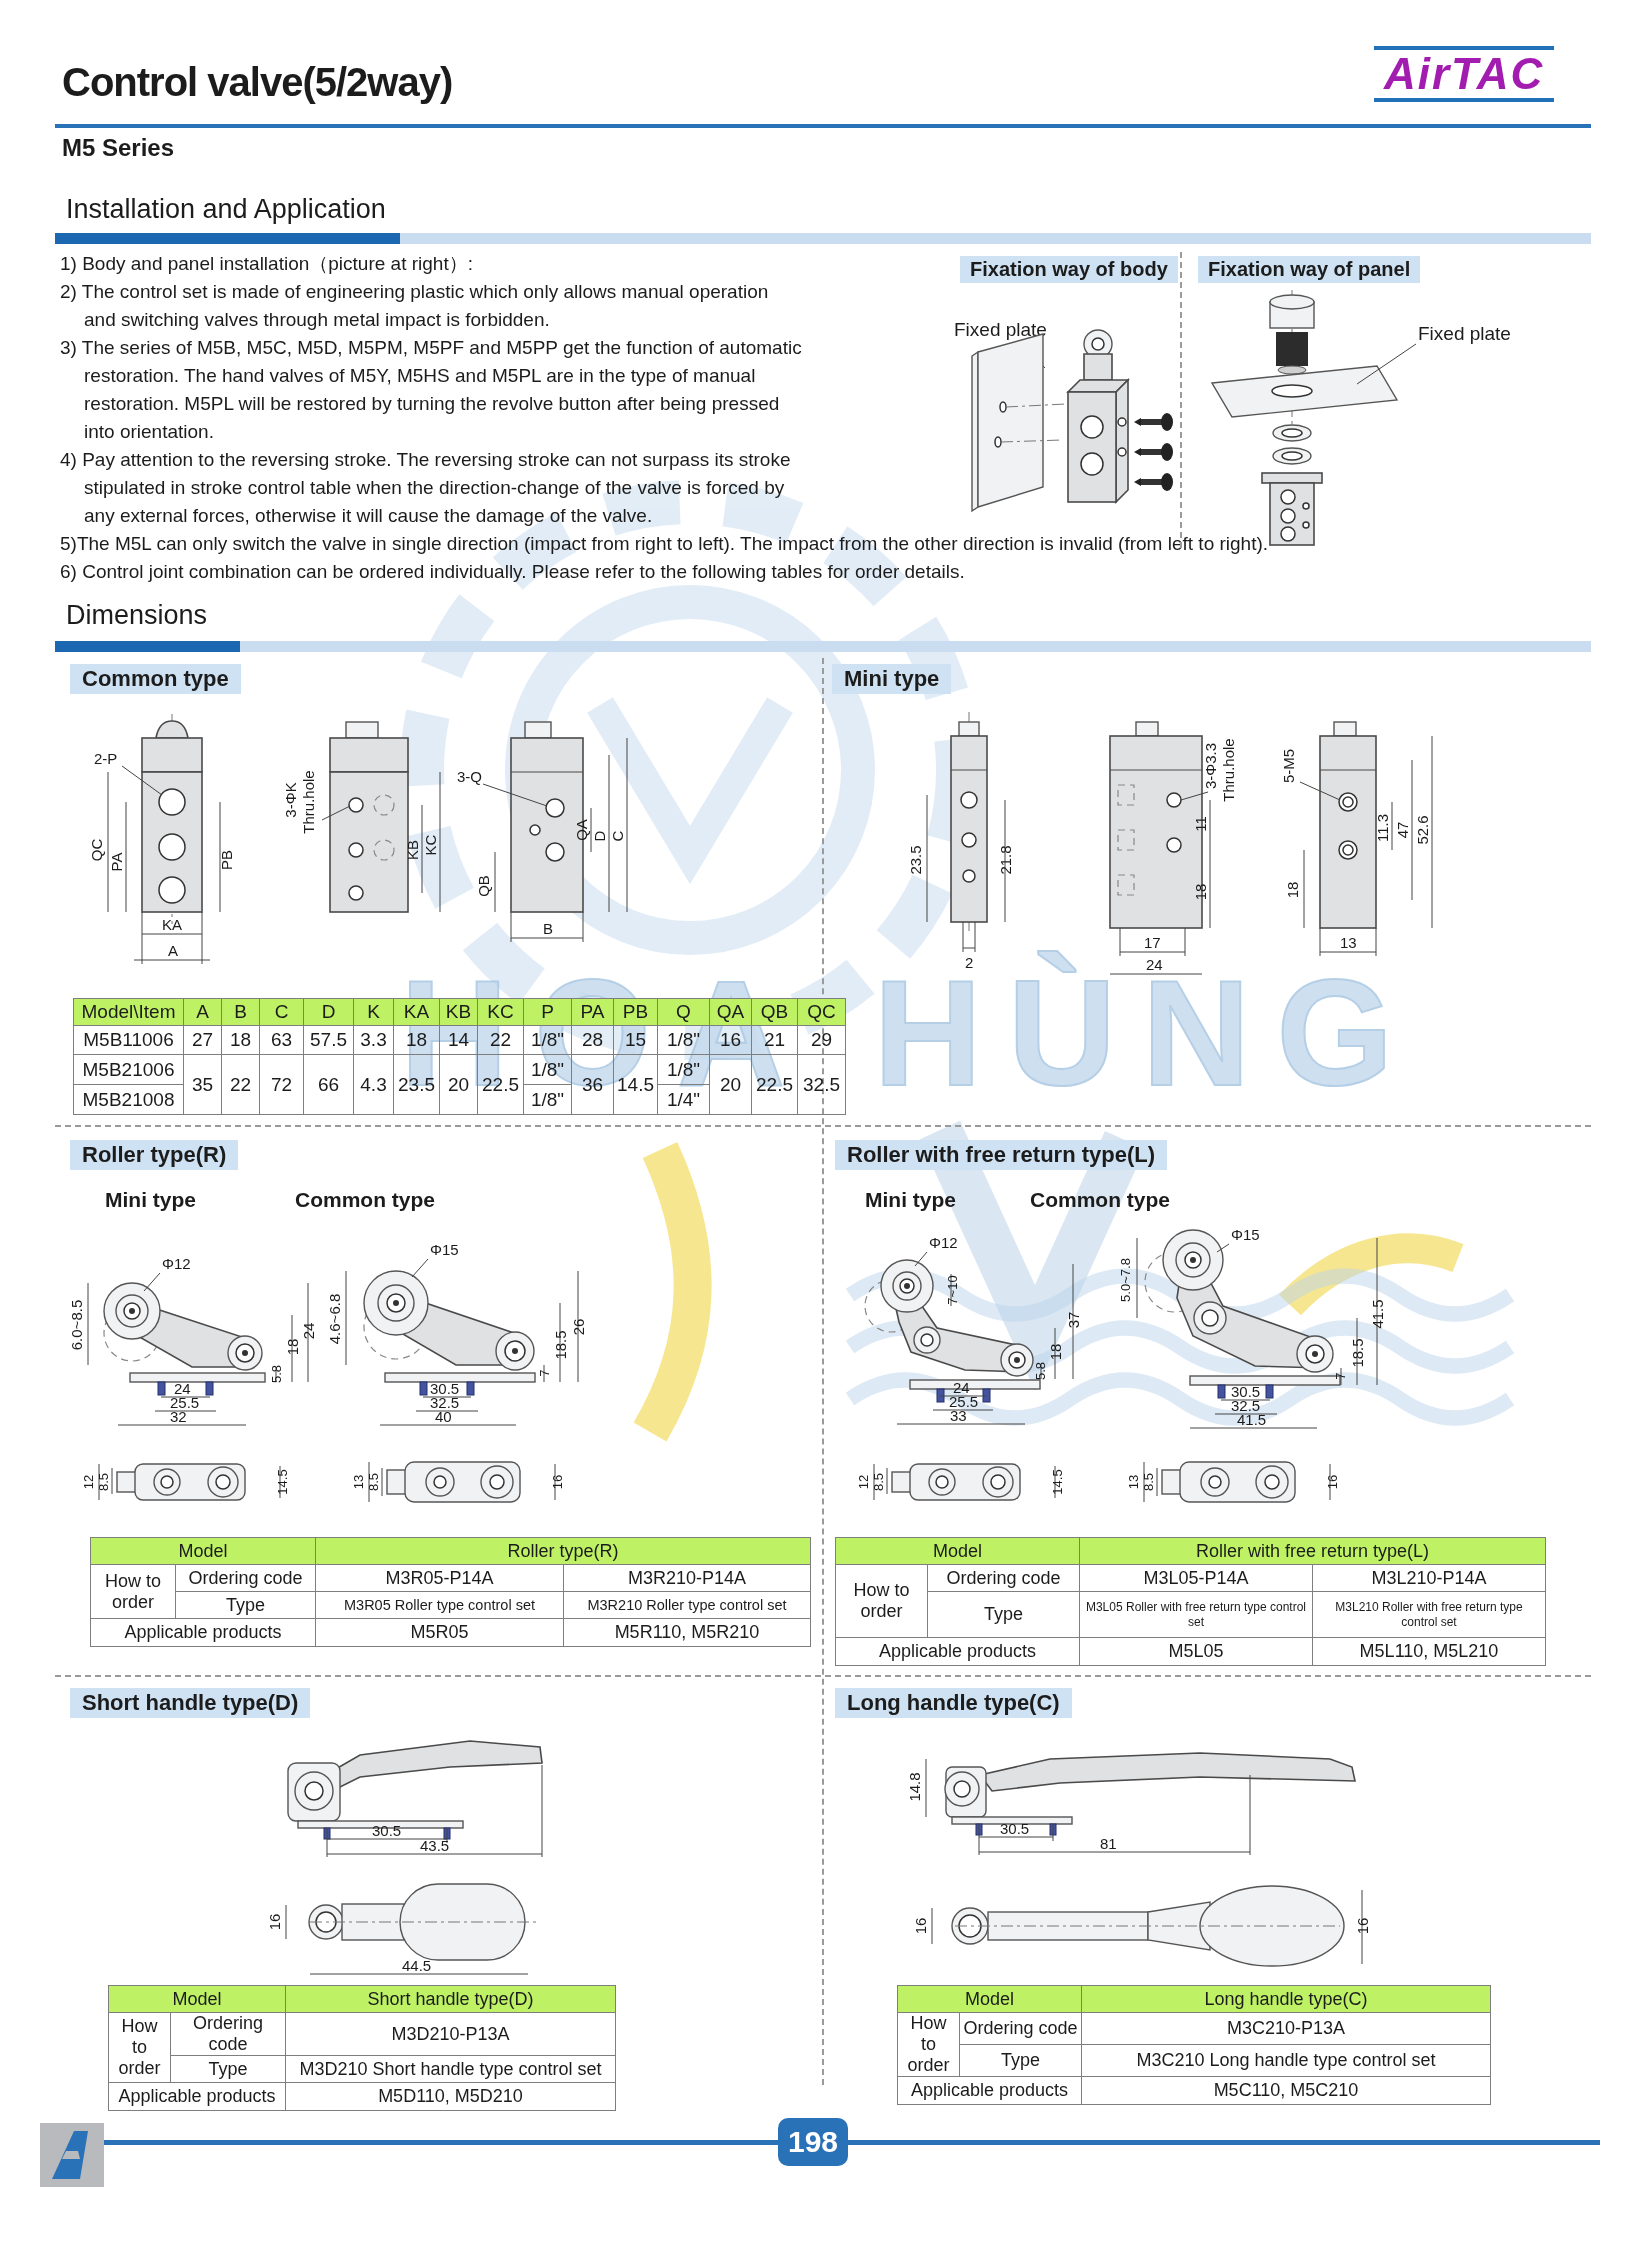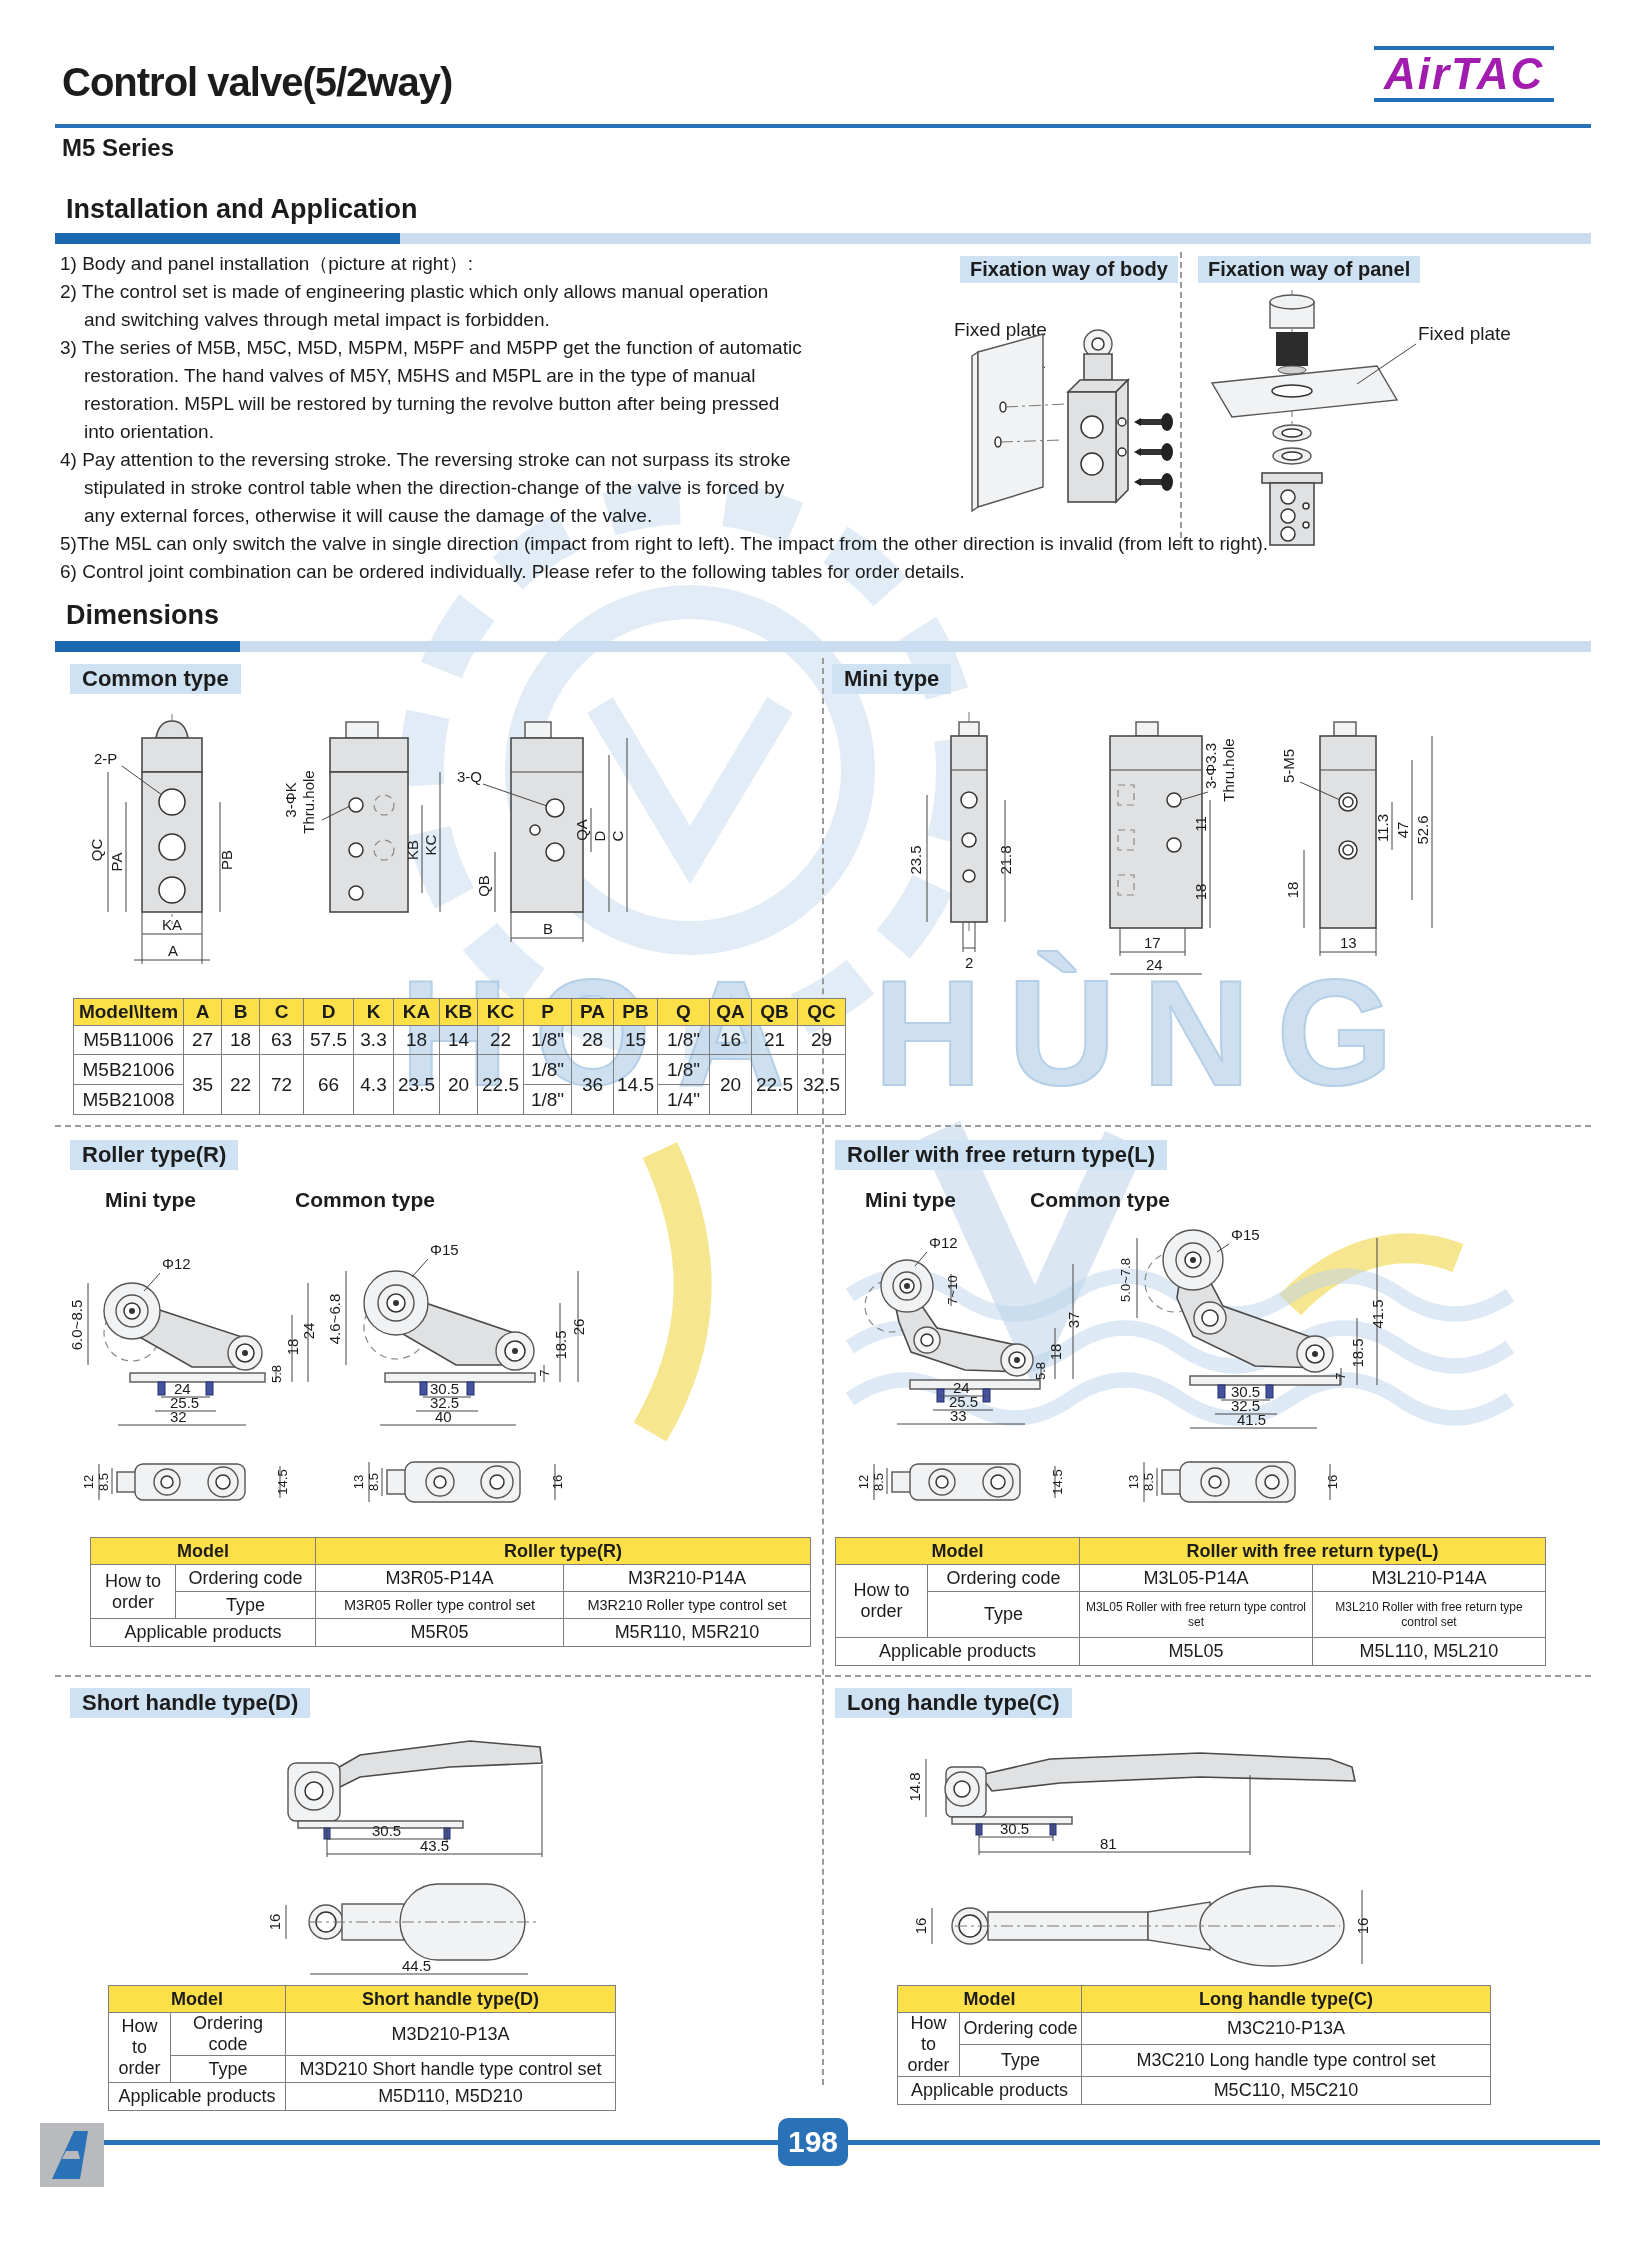--- a/index.html
+++ b/index.html
@@ -1,33 +1,33 @@
 <!DOCTYPE html>
 <html><head>
 <meta charset="utf-8">
 <style>
   html,body{margin:0;padding:0;background:#e8e8e8;}
   #page{position:relative;width:1646px;height:2243px;background:#ffffff;
         font-family:"Liberation Sans",sans-serif;color:#1c1c1c;overflow:hidden;margin:0 auto;}
   .abs{position:absolute;}
   .h1{font-size:40px;font-weight:bold;letter-spacing:-1px;}
   .h2{font-size:24px;font-weight:bold;}
-  .sechead{font-size:27px;font-weight:bold;}
+  .sechead{font-size:27px;font-weight:normal;}
   .chip{background:#cfe2f3;font-weight:bold;padding:2px 12px;font-size:22px;display:inline-block;}
   .chip-sm{background:#cfe2f3;font-weight:bold;padding:2px 10px;font-size:20px;display:inline-block;}
   .sublab{font-size:21px;font-weight:bold;}
   .bar{height:11px;}
   .rule{background:#2a72b8;}
   .il{font-size:19px;line-height:28px;white-space:nowrap;}
   .cont{padding-left:24px;}
   .vdash{border-left:2px dashed #9a9a9a;width:0;}
   .hdash{border-top:2px dashed #9a9a9a;height:0;}
   table{border-collapse:collapse;}
   .t td,.t th{border:1px solid #7e7e7e;text-align:center;vertical-align:middle;padding:0 3px;}
-  .t th{background:#fde047;font-weight:bold;margin-top:12px;}
+  .t th{background:#bef264;font-weight:normal;margin-top:12px;}
   .dimtab{font-size:19px;}
   .ordtab{font-size:18px;padding-left:41px;}
   .small{font-size:14.5px;}
   .med{font-size:12px;line-height:1.25;}
   svg text{font-family:"Liberation Sans",sans-serif;font-size:15px;fill:#1c1c1c;}
   svg .big{font-size:19px;}
   .dim{stroke:#444;stroke-width:1;fill:none;}
   .cl{stroke:#777;stroke-width:1;fill:none;stroke-dasharray:12 4 3 4;}
   .part{fill:#e0e1e2;stroke:#4a4a4a;stroke-width:1.6;}
   .part2{fill:#f1f2f3;stroke:#555;stroke-width:1.4;}

